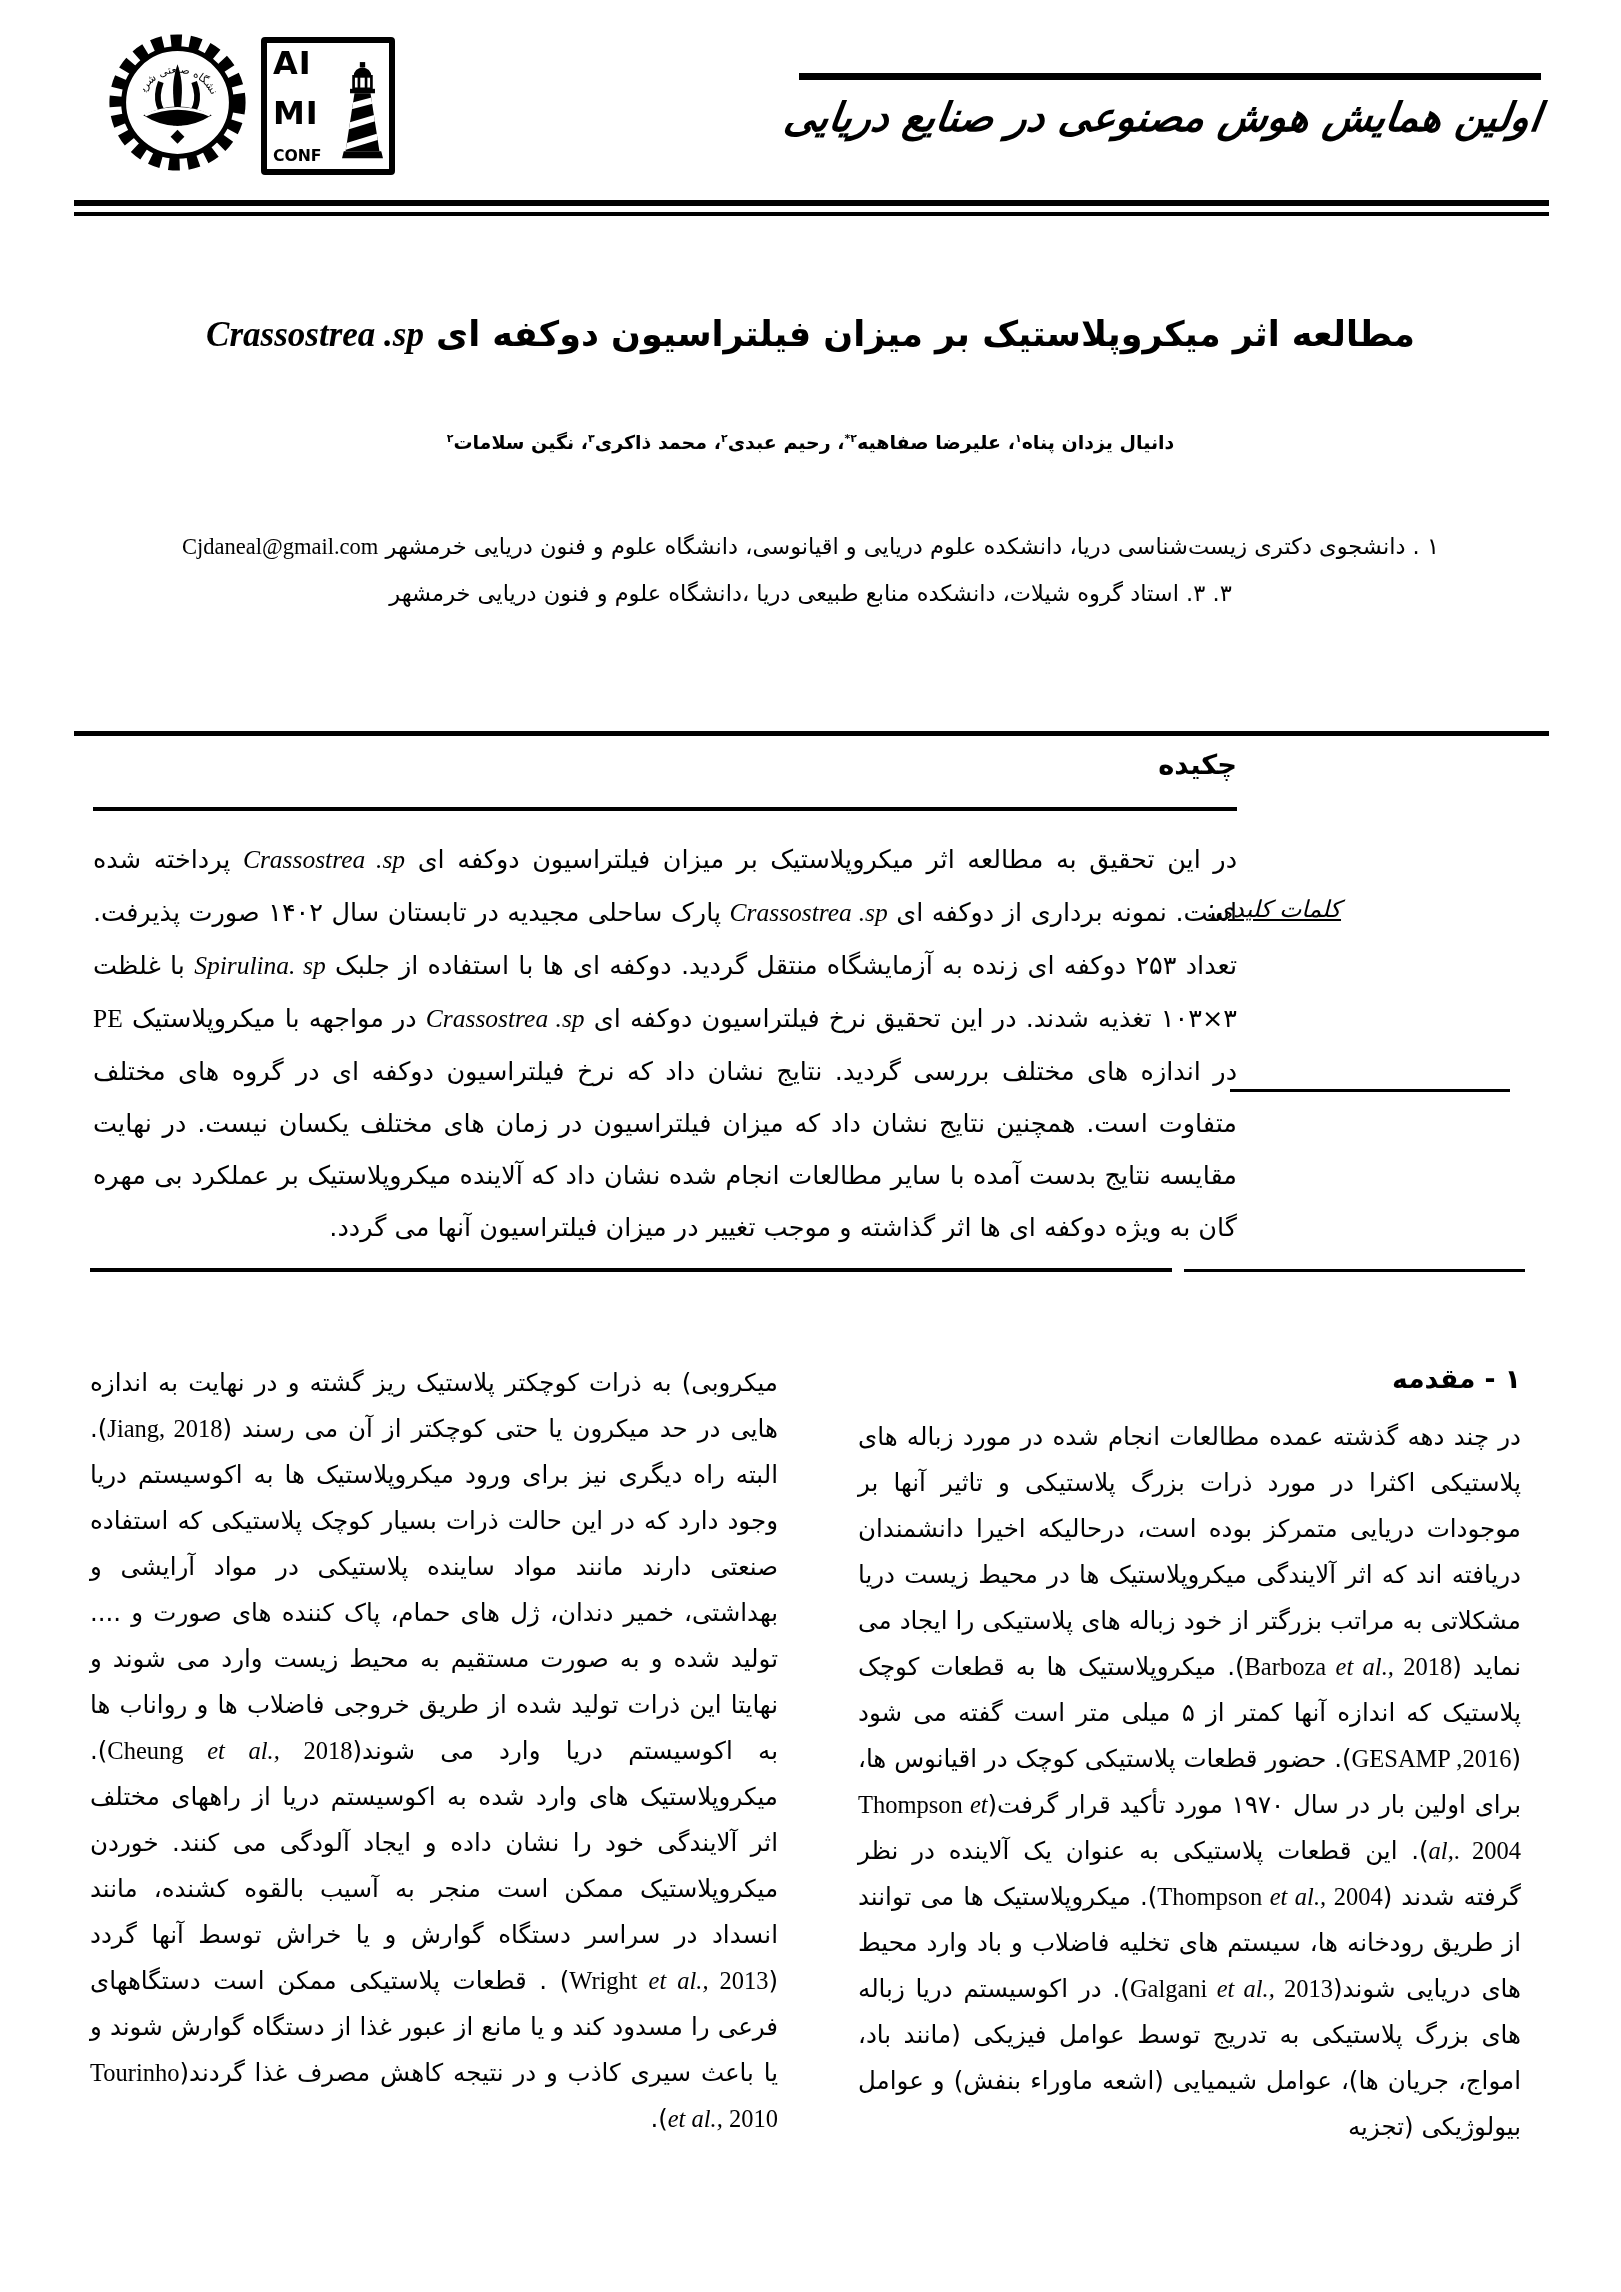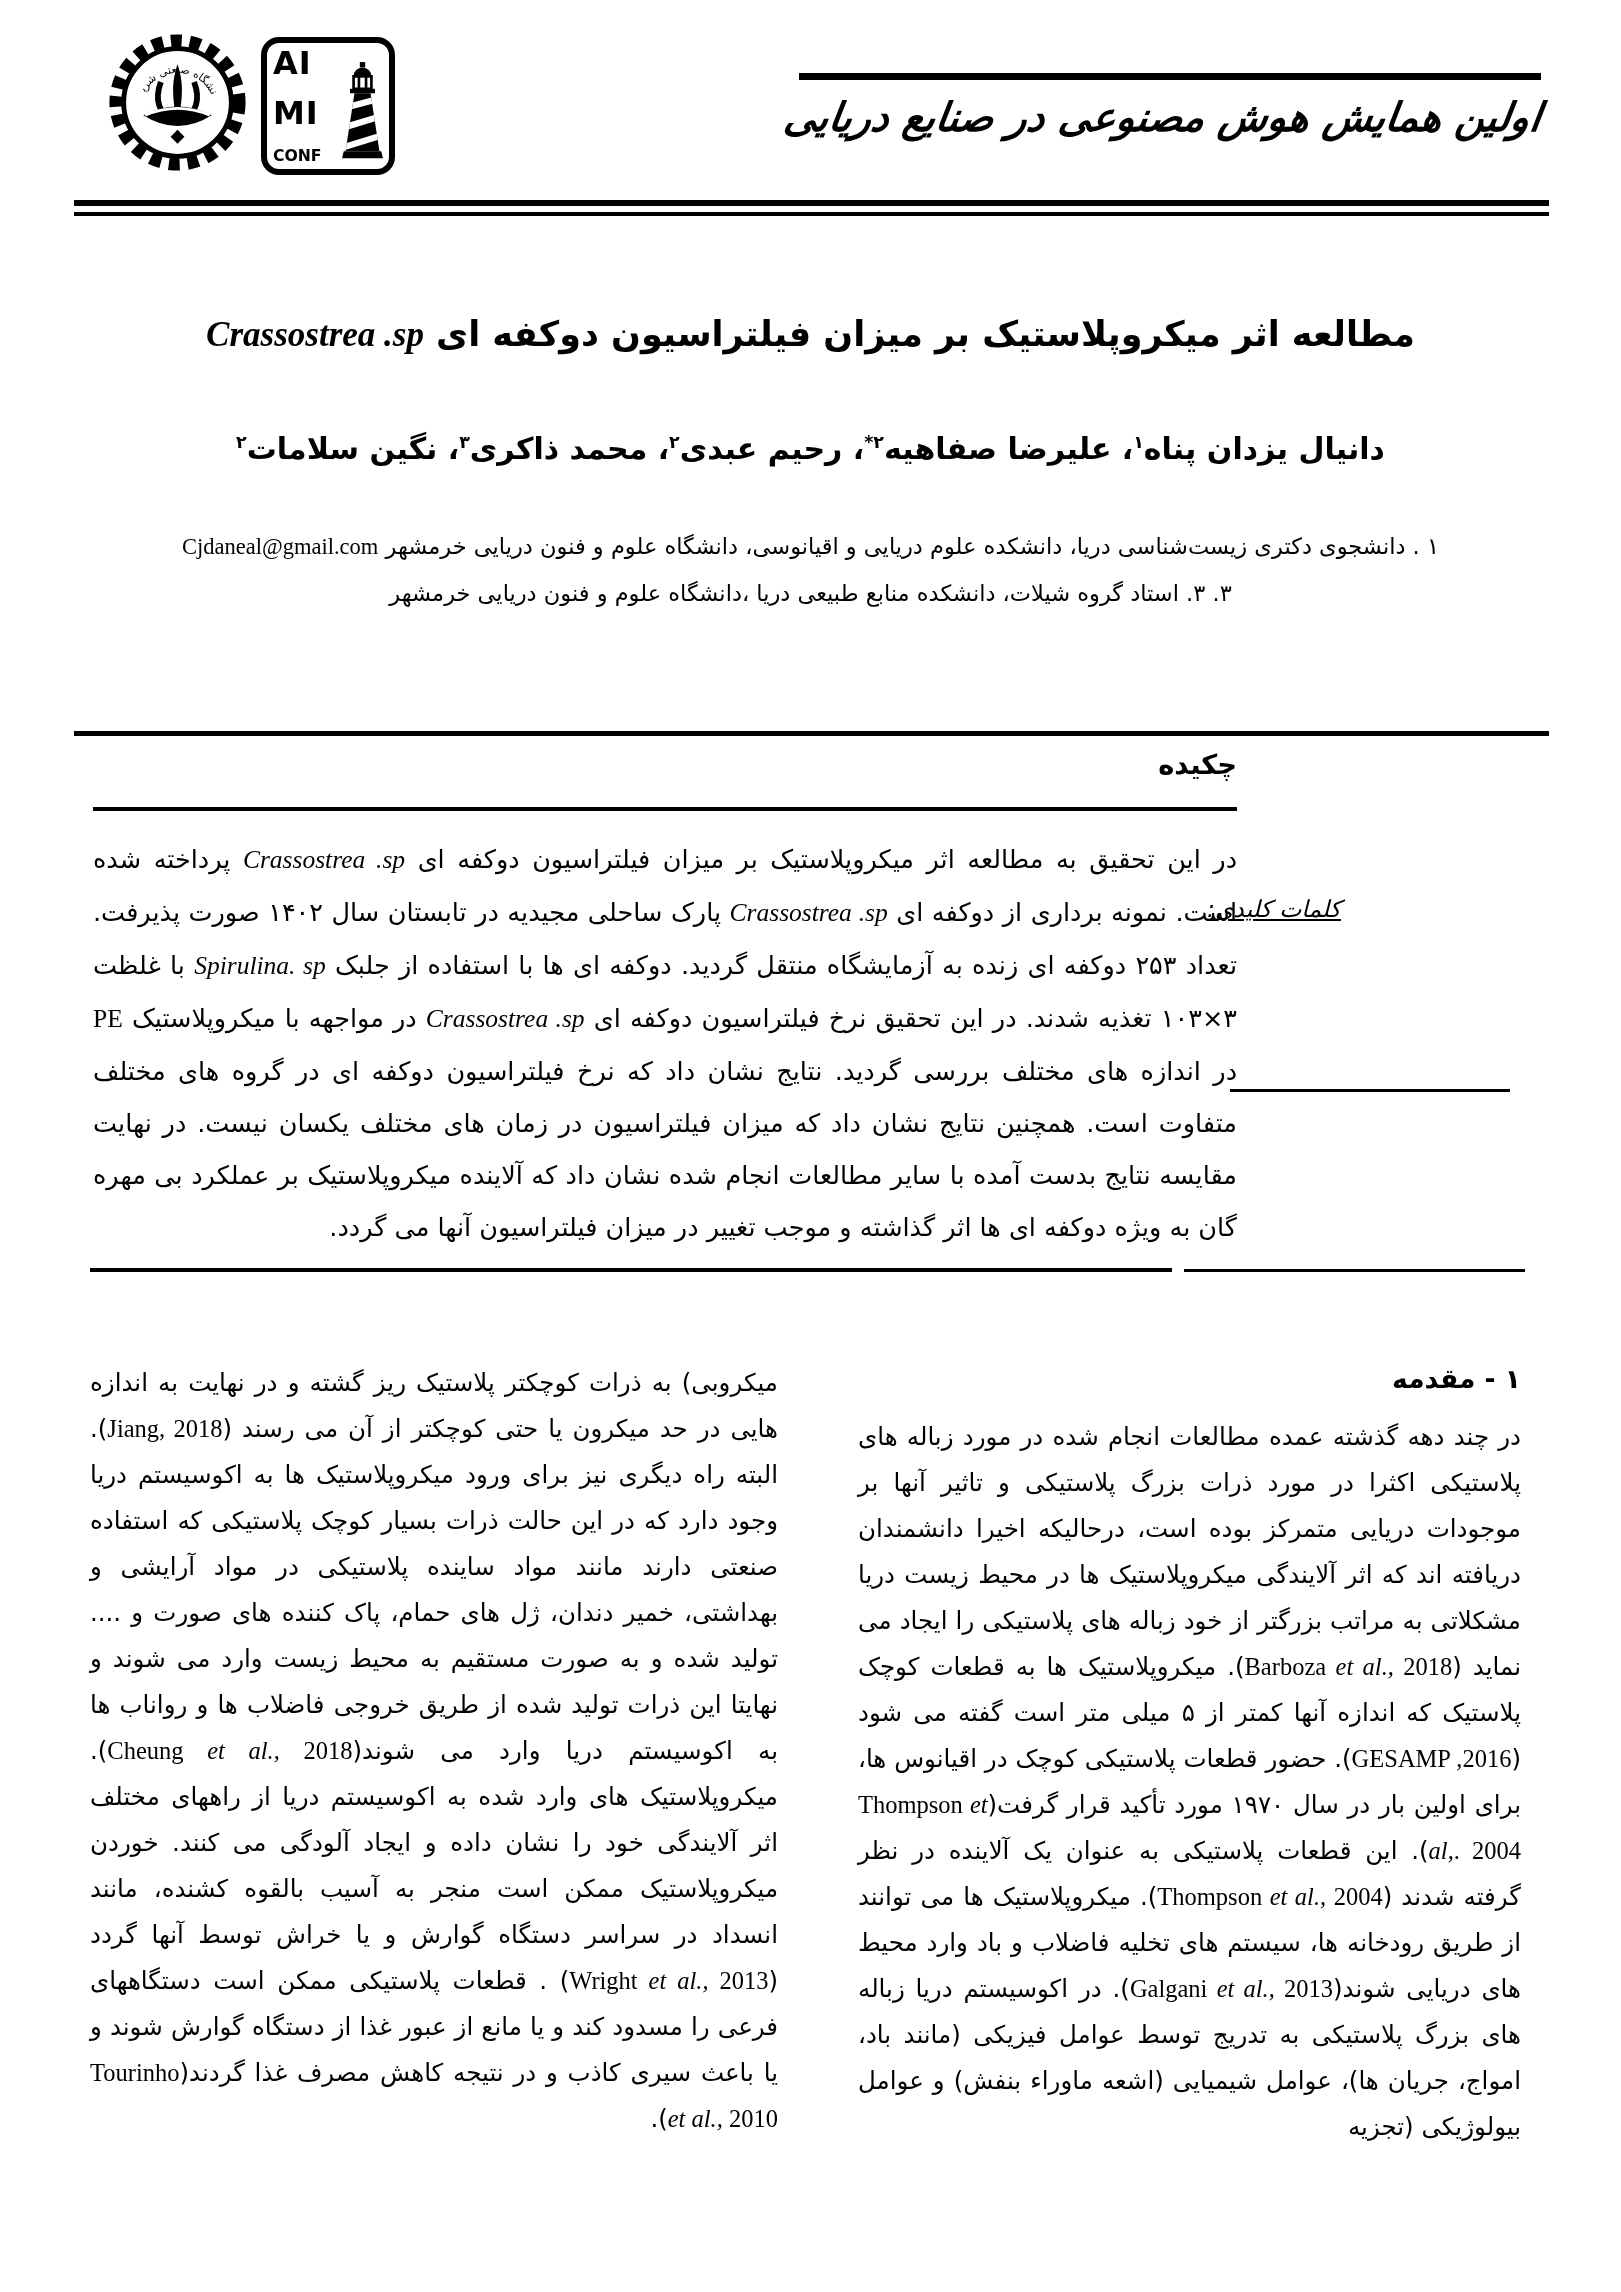--- a/index.html
+++ b/index.html
@@ -8,21 +8,21 @@
     font-family:"DejaVu Sans",sans-serif;overflow:hidden;
   }
   .rule{position:absolute;background:#000;}
   .lat{font-family:"Liberation Serif","DejaVu Serif",serif;}
   sup{font-size:0.58em;vertical-align:super;line-height:0;}
 
   
   .univ-logo{position:absolute;left:106px;top:31px;width:143px;height:143px;}
   .aimi-logo{
     position:absolute;left:261px;top:37px;width:110px;height:118px;
-    border:6.9px solid #000;border-radius:18px;display:flex;align-items:stretch;
+    border:6.9px solid #000;border-radius:4px;display:flex;align-items:stretch;
     padding:3.9px 5.9px;gap:3.9px;background:#fff;
   }
   .aimi-text{display:flex;flex-direction:column;justify-content:space-between;
     font-weight:bold;font-size:32px;line-height:32px;letter-spacing:1px;}
   .aimi-text .conf{font-size:15.7px;line-height:17.6px;letter-spacing:0;}
   .aimi-lh{flex:1;display:flex;align-items:flex-end;justify-content:flex-end;}
   .hdr-rule{left:799px;top:73px;width:742px;height:6.9px;}
   .conf-name{
     position:absolute;left:799px;top:94px;width:742px;text-align:center;
     font-size:40px;font-weight:bold;font-style:italic;transform:skewX(-8deg);
@@ -31,21 +31,21 @@
   .dbl-rule-a{left:74px;top:200px;width:1475px;height:5.9px;}
   .dbl-rule-b{left:74px;top:212px;width:1475px;height:3.9px;}
 
   
   .paper-title{
     position:absolute;left:0;top:314px;width:1621px;text-align:center;
     direction:rtl;font-size:35px;font-weight:bold;
   }
   .authors{
     position:absolute;left:0;top:431px;width:1621px;text-align:center;
-    direction:rtl;font-size:30px;font-weight:bold;
+    direction:rtl;font-size:19px;font-weight:bold;
   }
   .affils{
     position:absolute;left:0;top:523px;width:1621px;text-align:center;
     direction:rtl;font-size:22.5px;line-height:47px;
   }
 
   
   .abs-top-rule{left:74px;top:731px;width:1475px;height:4.9px;}
   .abs-heading{
     position:absolute;left:93px;top:749px;width:1144px;text-align:right;

